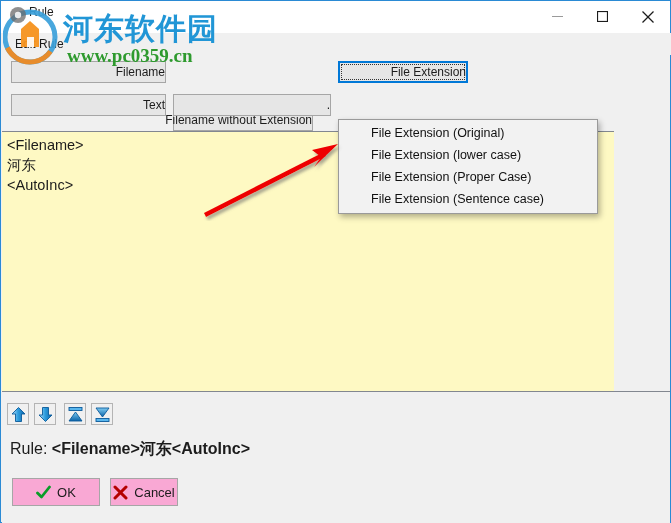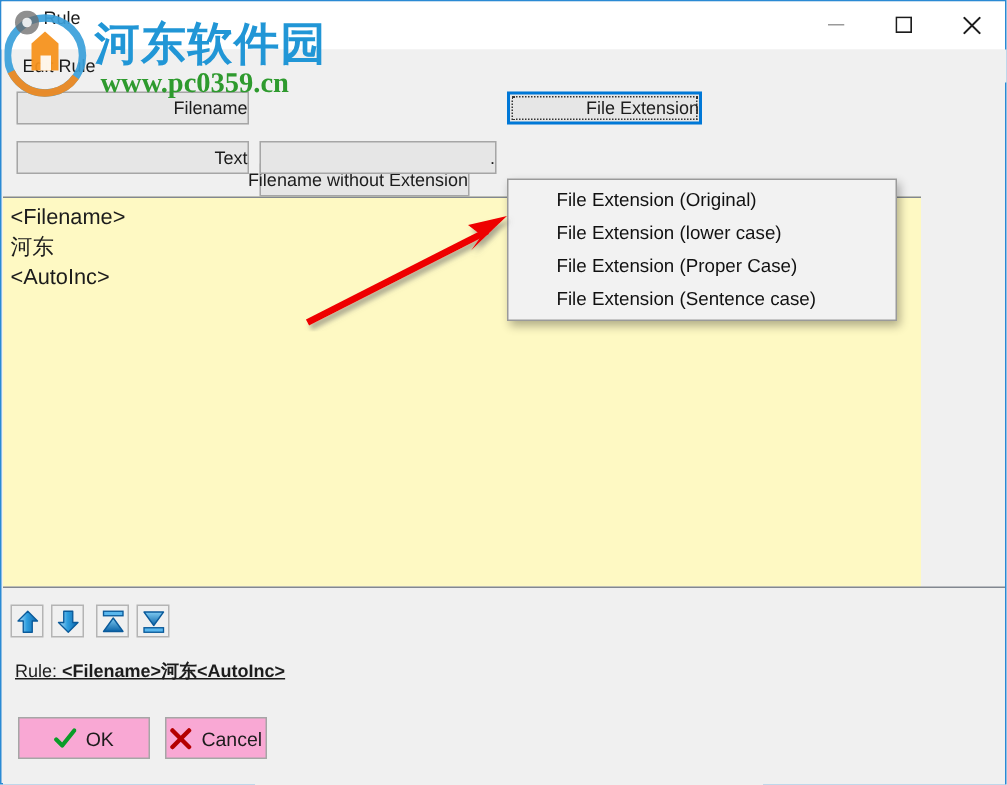--- a/index.html
+++ b/index.html
@@ -190,24 +190,23 @@
     left: 1px;
     top: 430px;
     width: 668px;
     height: 38px;
     background: #f0f0f0;
   }
   .rule-label {
     position: absolute;
     left: 8px;
     top: 8px;
-    font-size: 12px;
-    color: #1c1c1c;
-    white-space: nowrap;
-    text-decoration: underline;
+    font-size: 16px;
+    color: #1c1c1c;
+    white-space: nowrap;
   }
   .rule-label b { font-weight: bold; }
 
   
   .footer {
     position: absolute;
     left: 1px;
     top: 468px;
     width: 668px;
     height: 54px;

